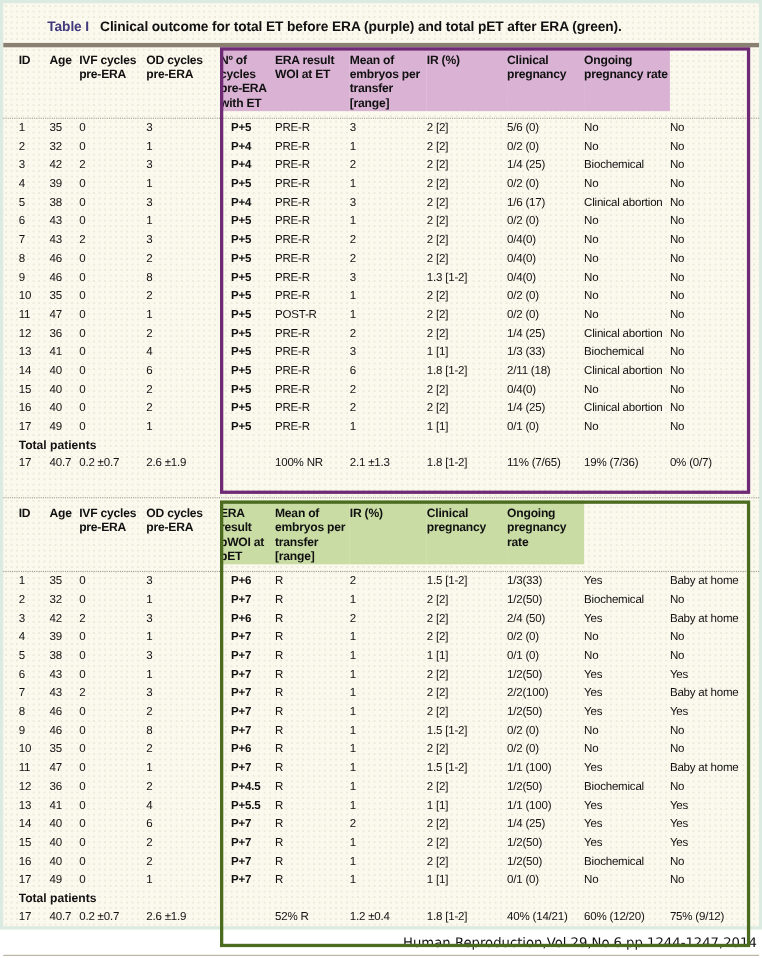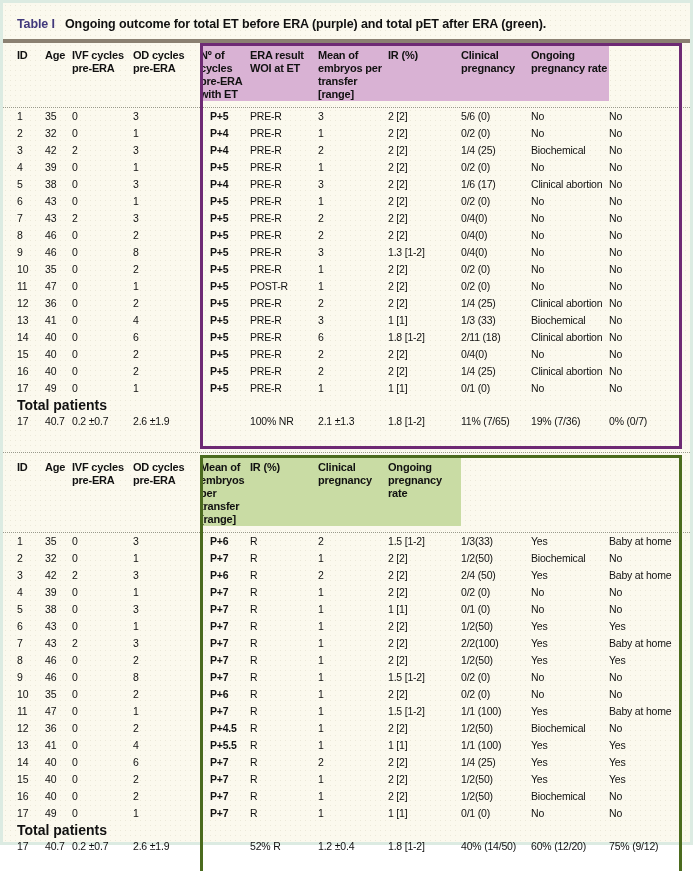--- a/index.html
+++ b/index.html
@@ -10,21 +10,21 @@
   }
   .panel {
     position:absolute; left:0; top:0; width:693px; height:845px;
     background-color:#fbf9ee;
     background-image: radial-gradient(#ece9d9 0.8px, transparent 0.9px);
     background-size:5px 5px;
     border:3px solid #dcebe2;
     padding-top:10px;
   }
   .title { padding:4px 0 0 14px; font-size:12.5px; font-weight:bold; letter-spacing:-0.1px; }
-  .title .tlabel { color:#41397c; margin-right:10px; }
+  .title .tlabel { color:#41397c; margin-right:10px;margin-left:26px; }
   .toprule { height:4px; background:#8a8071; margin-top:8px; }
 
   section.tbl { position:relative; padding-bottom:19px; }
   .boxline {
     position:absolute; left:197px; width:482px; top:0; bottom:0;
     pointer-events:none; z-index:3;
   }
   .boxline.purple { border:3px solid #6e2a74; }
   .boxline.green  { border:3px solid #4b6b1e; }
 
@@ -40,37 +40,37 @@
   .hdr .cell {
     font-weight:bold; font-size:11px; line-height:13px;
     padding-top:6px; white-space:normal; letter-spacing:-0.2px;
   }
   .hdr .cell.fill-purple { background:#d9b2d4; }
   .hdr .cell.fill-green  { background:#c9dca4; }
 
   .dotline { border-top:1px dotted #9a9a8c; margin-top:6px; }
   .sep { border-top:1px dotted #9a9a8c; margin:3px 0 2px 0; }
 
-  .totlabel { font-size:14px; font-weight:bold; line-height:16px; padding-left:14px; }
+  .totlabel { font-size:11px; font-weight:bold; line-height:16px; padding-left:14px; }
   .totrow .cell { line-height:17px; }
 
   .bottomrule { border-top:1px solid #b5ae9e; margin-top:7px; }
 
   .footer {
     position:absolute; right:5px; top:850px;
     font-family:"DejaVu Sans", sans-serif; font-size:12px; color:#111;
   }
 </style>
 </head>
 <body>
 
 <div class="page">
   <div class="panel">
     <div class="title">
-      <span class="tlabel">Table I</span><span>Ongoing outcome for total ET before ERA (purple) and total pET after ERA (green).</span>
+      <span class="tlabel">Table I</span><span>Clinical outcome for total ET before ERA (purple) and total pET after ERA (green).</span>
     </div>
     <div class="toprule"></div>
 
     <section class="tbl">
         <div class="boxline purple"></div>
         <div class="grid hdr">
           <div class="cell c0">ID</div>
           <div class="cell c1">Age</div>
           <div class="cell c2">IVF cycles pre-ERA</div>
           <div class="cell c3">OD cycles pre-ERA</div>
@@ -323,20 +323,21 @@
 
     <div class="sep"></div>
 
     <section class="tbl">
         <div class="boxline green"></div>
         <div class="grid hdr">
           <div class="cell c0">ID</div>
           <div class="cell c1">Age</div>
           <div class="cell c2">IVF cycles pre-ERA</div>
           <div class="cell c3">OD cycles pre-ERA</div>
+          <div class="cell c5 fill-green">ERA result pWOI at pET</div>
           <div class="cell c7 fill-green">Mean of embryos per transfer [range]</div>
           <div class="cell c8 fill-green">IR (%)</div>
           <div class="cell c9 fill-green">Clinical pregnancy</div>
           <div class="cell c10 fill-green">Ongoing pregnancy rate</div>
         </div>
         <div class="dotline"></div>
         <div class="body">
           <div class="grid drow">
             <div class="cell c0">1</div>
             <div class="cell c1">35</div>
@@ -562,22 +563,23 @@
         <div class="totlabel">Total patients</div>
         <div class="grid totrow">
           <div class="cell c0">17</div>
           <div class="cell c1">40.7</div>
           <div class="cell c2">0.2 ±0.7</div>
           <div class="cell c3">2.6 ±1.9</div>
           <div class="cell c4"></div>
           <div class="cell c5">52% R</div>
           <div class="cell c6">1.2 ±0.4</div>
           <div class="cell c7">1.8 [1-2]</div>
-          <div class="cell c8">40% (14/50)</div>
+          <div class="cell c8">40% (14/21)</div>
           <div class="cell c9">60% (12/20)</div>
           <div class="cell c10">75% (9/12)</div>
         </div>
       </section>
 
     <div class="bottomrule"></div>
   </div>
 
+  <div class="footer">Human Reproduction,Vol.29,No.6 pp.1244-1247,2014</div>
 </div>
 
 </body></html>

